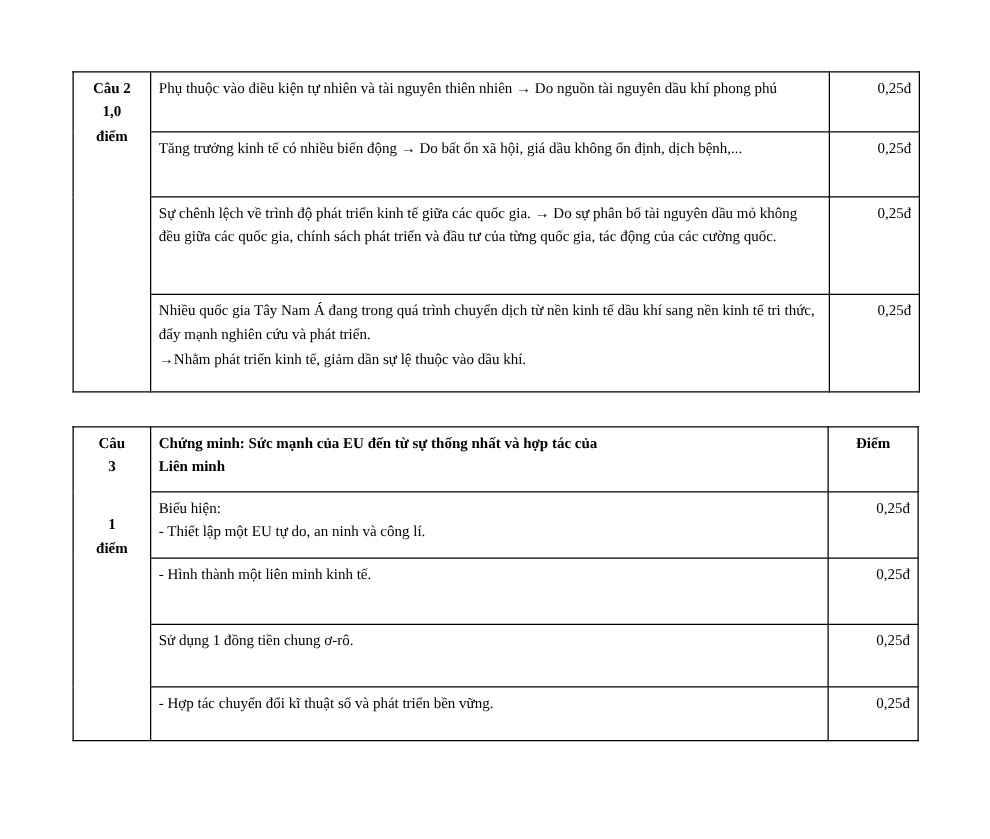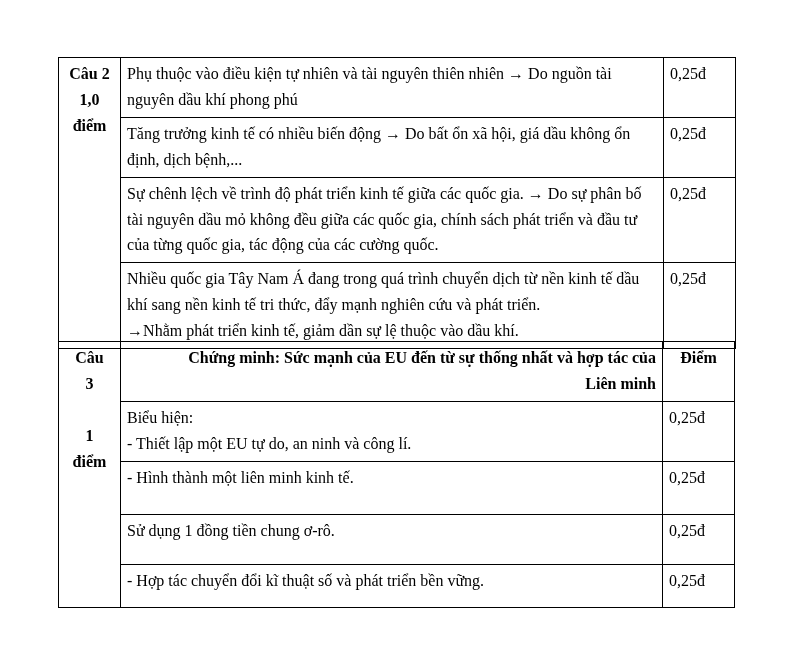--- a/index.html
+++ b/index.html
@@ -27,21 +27,21 @@
   table.doc-table {
     border-collapse: collapse;
     table-layout: fixed;
     position: absolute;
     border: 1px solid #000;
   }
 
   table.doc-table td {
     border: 1px solid #000;
     padding: 3px 6px 4px 6px;
-    font-size: 16px;
+    font-size: 12px;
     line-height: 1.62;
     vertical-align: top;
     word-wrap: break-word;
   }
 
   
   #table-cau-2 {
     left: 58px;
     top: 57px;
     width: 678px;
@@ -62,28 +62,28 @@
 
   
   .cell-label {
     text-align: center;
     font-weight: bold;
     vertical-align: middle;
     padding: 4px 2px;
     line-height: 1.72;
   }
   .cell-score {
-    text-align: left;
+    text-align: right;
     font-weight: normal;
   }
   .score-mid { vertical-align: middle; }
   .score-top { vertical-align: top; padding-top: 5px; }
 
   .cell-head {
-    text-align: right;
+    text-align: left;
     font-weight: bold;
     vertical-align: top;
     line-height: 1.58;
   }
   .cell-head-score {
     text-align: center;
     font-weight: bold;
     vertical-align: bottom;
     padding-bottom: 5px;
   }

